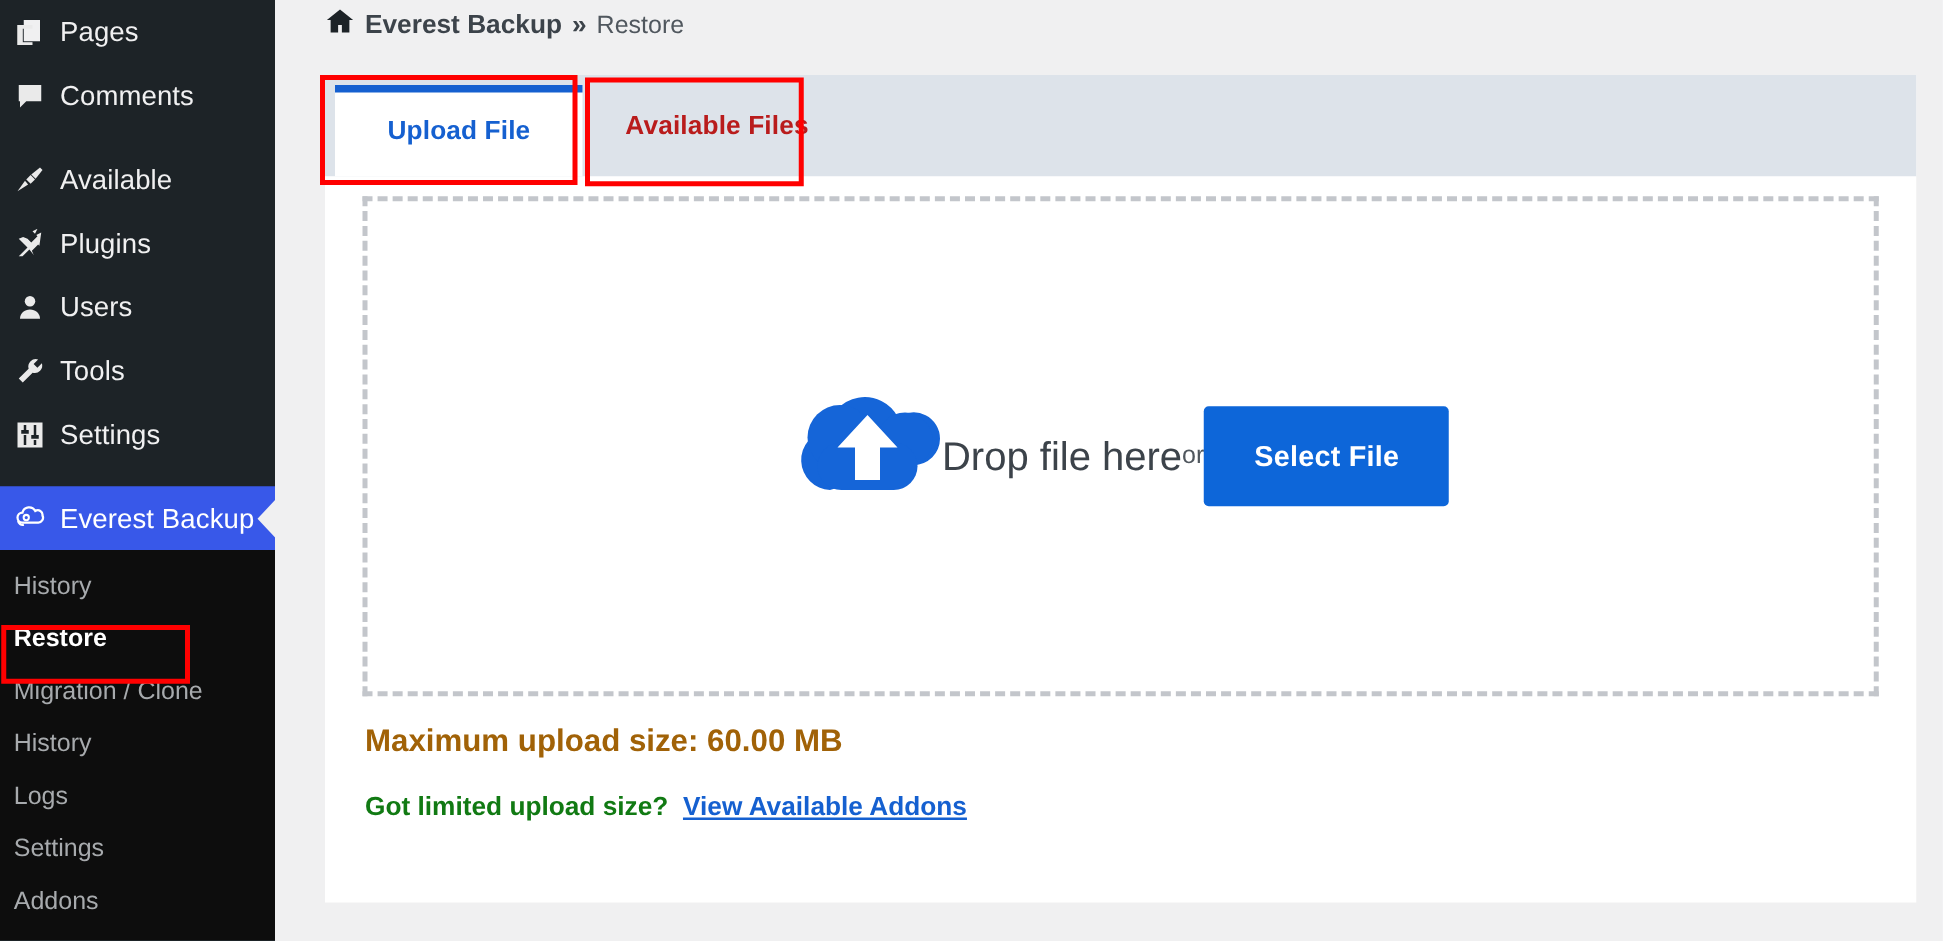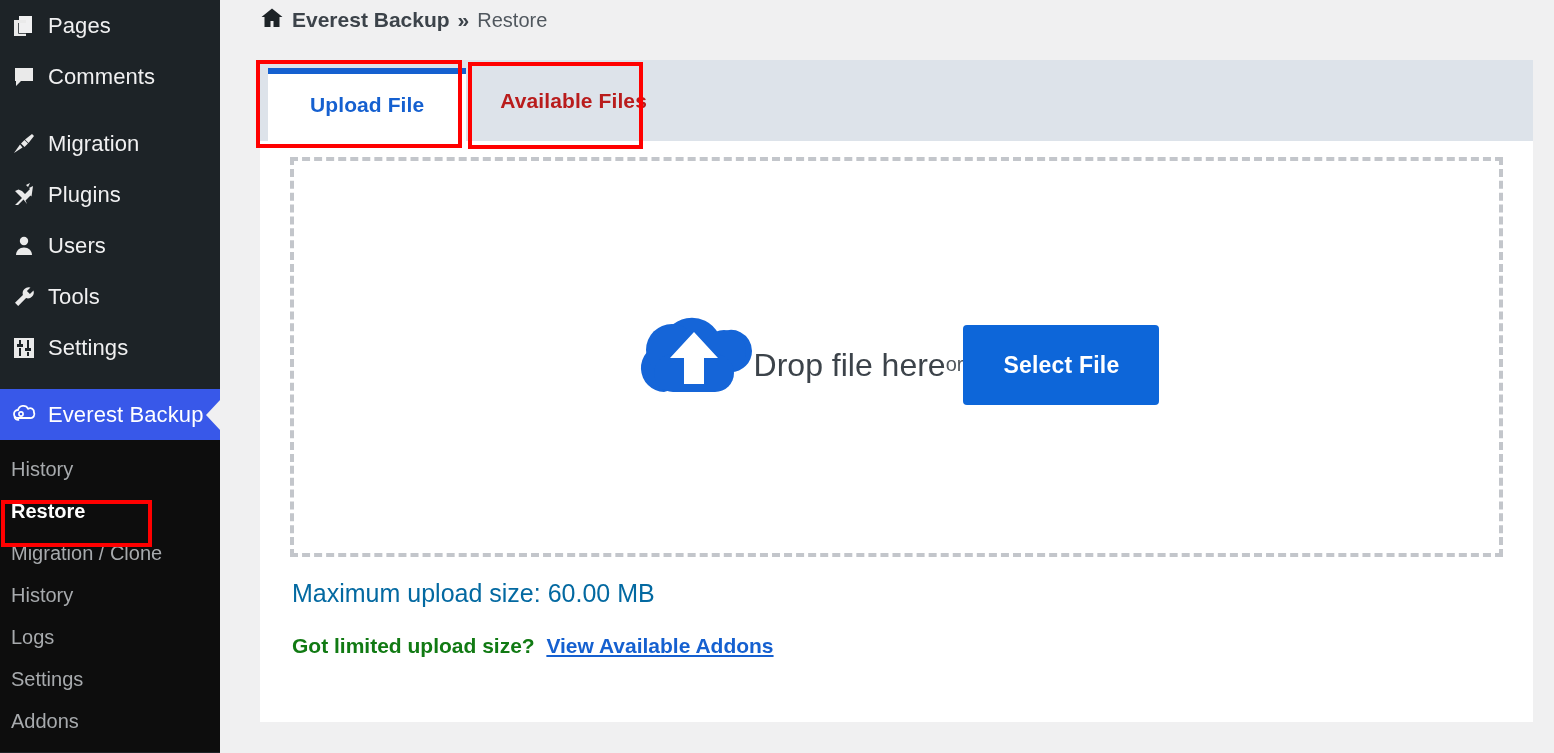--- a/index.html
+++ b/index.html
@@ -199,22 +199,22 @@
     font-family: "Liberation Sans", sans-serif;
     padding: 0 40px;
     height: 80px;
     cursor: pointer;
     letter-spacing: 0.2px;
   }
 
   #maxsize {
     margin: 22px 0 0 32px;
     font-size: 25px;
-    font-weight: normal;
-    color: #0369a1;
+    font-weight: bold;
+    color: #a16207;
   }
   #addon-line {
     margin: 26px 0 0 32px;
     font-size: 21px;
     font-weight: bold;
   }
   .limited-text { color: #117a13; }
   .addons-link {
     color: #1560d0;
     text-decoration: underline;
@@ -254,21 +254,21 @@
       <div class="menu-gap"></div>
 
       <div class="menu-item">
         <span class="mi-icon">
           <svg width="24" height="24" viewBox="0 0 24 24">
             <path d="M20 2l-7 5.5 3.5 3.5L22 4z" fill="#eaeaea"></path>
             <path d="M12.5 8L9 11.5l3.5 3.5 3.5-3.5z" fill="#eaeaea"></path>
             <path d="M8 12.5L2 21l8.5-5.5z" fill="#eaeaea"></path>
           </svg>
         </span>
-        <span class="mi-label">Migration</span>
+        <span class="mi-label">Available</span>
       </div>
 
       <div class="menu-item">
         <span class="mi-icon">
           <svg width="24" height="24" viewBox="0 0 24 24">
             <path d="M21 3l-4 2 1 1-5 5-3-3 5-5 1 1 2-4-4 2 1 1-5 5-3.5-1.5L3 8l7 7-7 7 3 0 5.5-5.5L15 21l-1.5-3.5 5-5 1 1z" fill="#eaeaea"></path>
           </svg>
         </span>
         <span class="mi-label">Plugins</span>
       </div>

